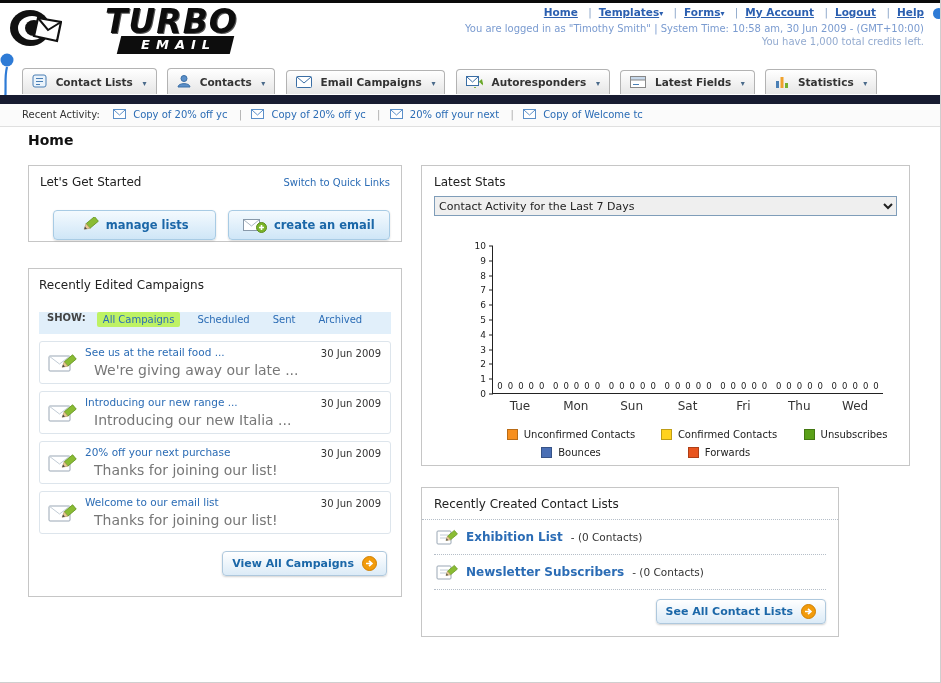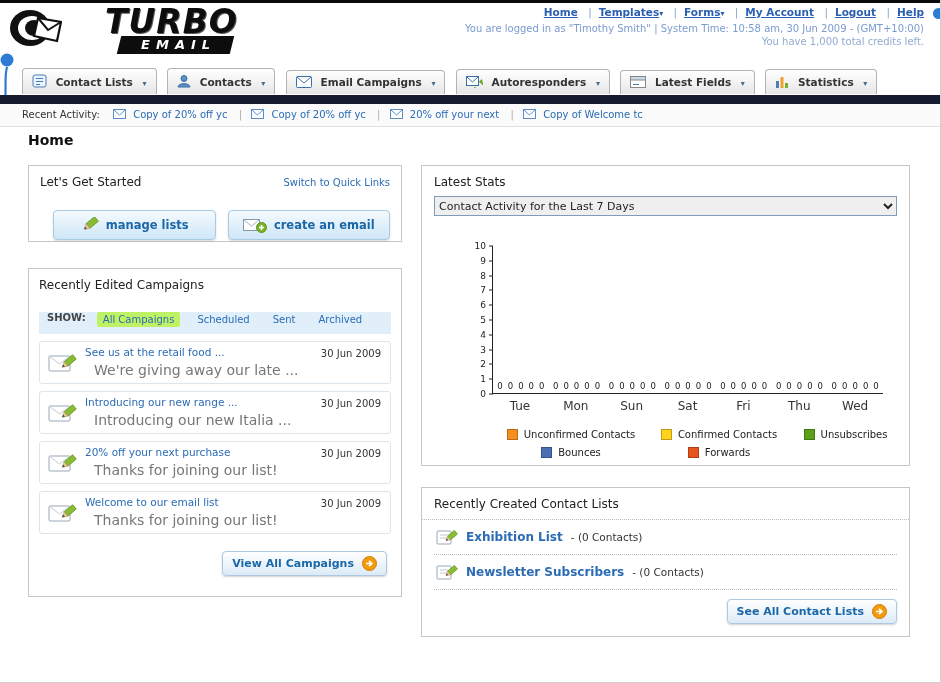--- a/index.html
+++ b/index.html
@@ -94,21 +94,21 @@
   .vrow { position:absolute; left:0; right:0; bottom:2px; display:flex; }
   .vgroup { flex:1; display:flex; justify-content:center; gap:5px; font-size:8.5px; color:#222; }
   .xrow { display:flex; margin:5px 14px 0 58px; }
   .xlabel { flex:1; text-align:center; font-size:12px; color:#333; }
   .legend { display:grid; grid-template-columns:146px 150px auto; row-gap:7px; margin:16px 0 0 64px;
             font-size:10px; color:#222;text-align:center; }
   .legend-item .swatch { display:inline-block; width:11px; height:11px; margin-right:6px;
                          vertical-align:-2px; border:1px solid rgba(0,0,0,.25); }
 
   
-  .cl-panel { left:421px; top:487px; width:489px; height:150px; padding:9px 0 0 0; }
+  .cl-panel { left:421px; top:487px; width:418px; height:150px; padding:9px 0 0 0; }
   .cl-title { padding:0 12px 8px 12px; border-bottom:1px dotted #b5bec8; }
   .cl-item { display:flex; align-items:center; gap:8px; margin:0 12px; padding:8px 2px;
              border-bottom:1px dotted #b5bec8; }
   .cl-item a { color:#2b6cb5; font-size:12px; text-decoration:none; cursor:pointer;font-weight:bold; }
   .cl-detail { color:#333; font-size:10.5px; }
   .see-all { position:absolute; right:12px; bottom:12px; }
 </style>
 </head>
 <body>
 

